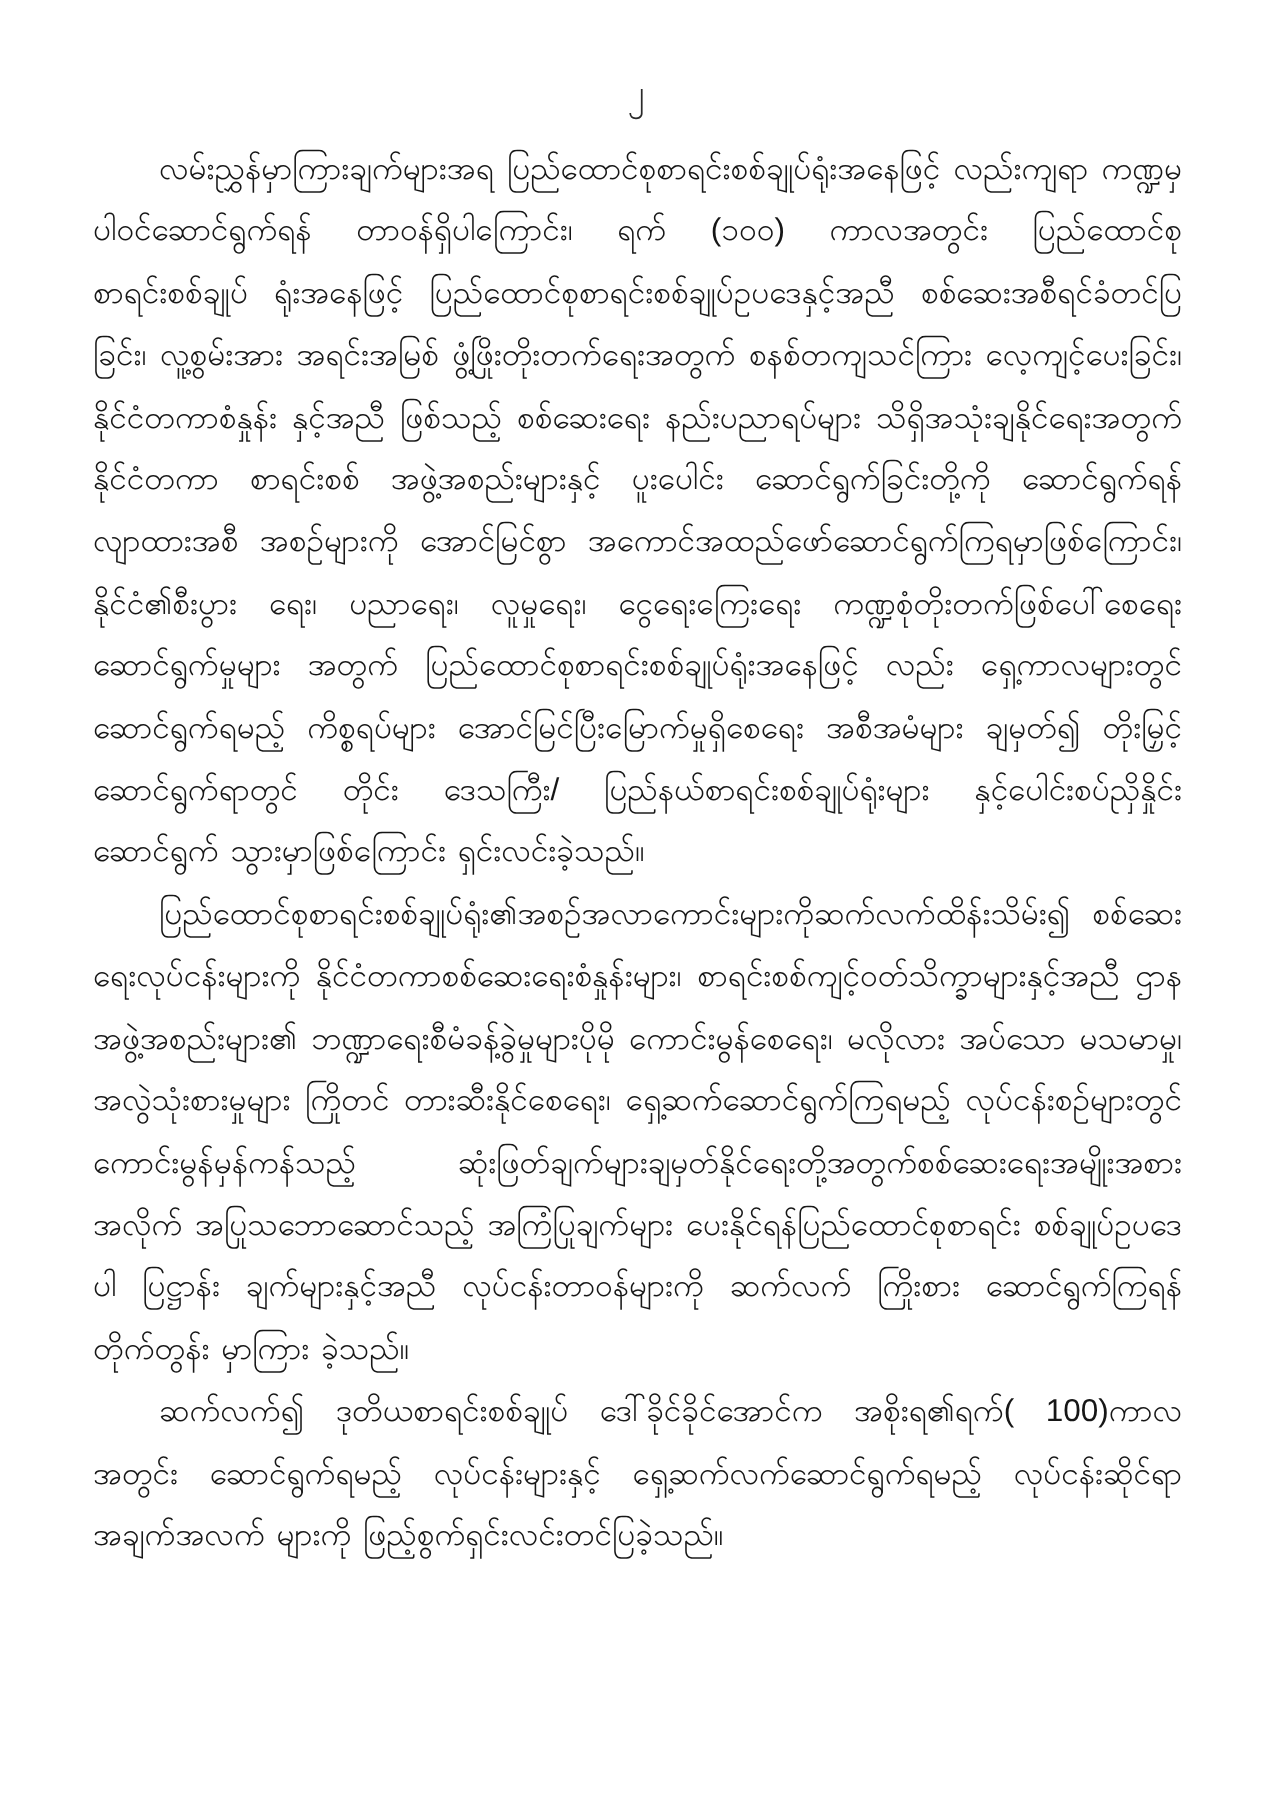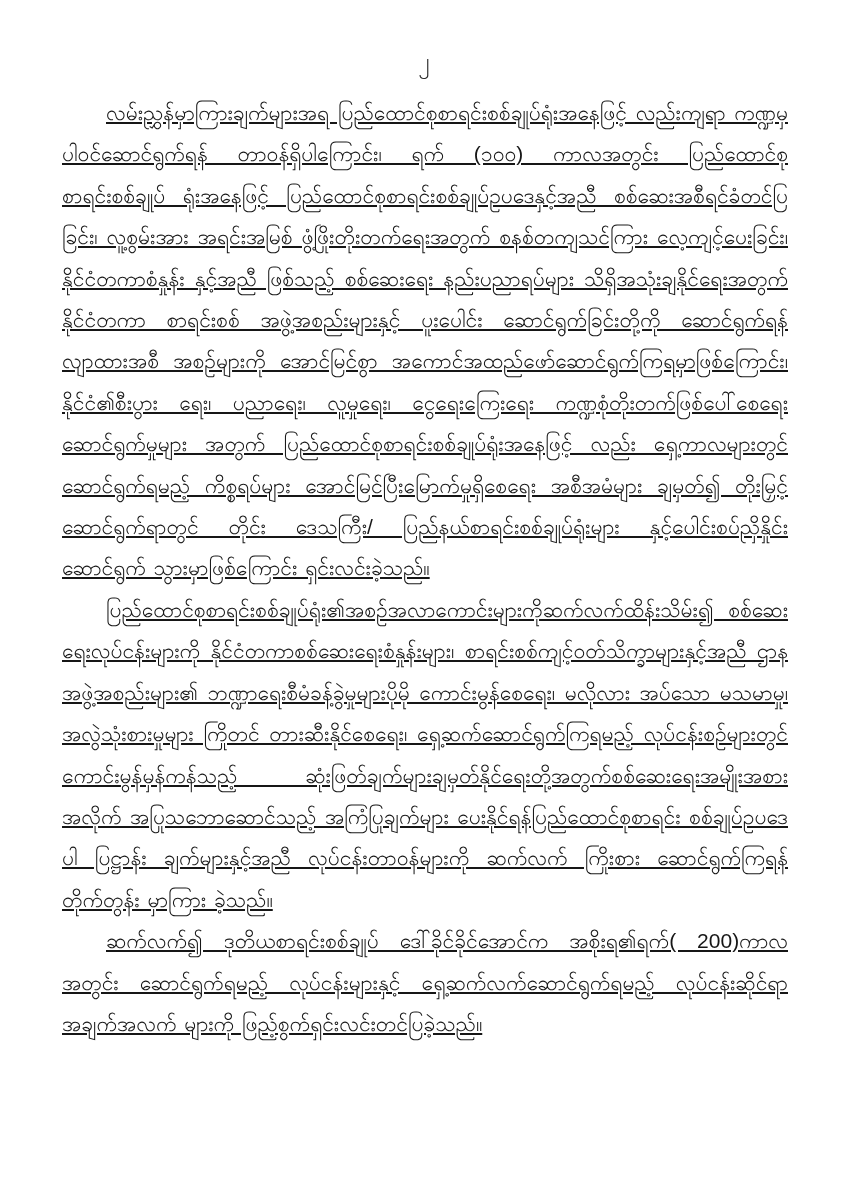--- a/index.html
+++ b/index.html
@@ -24,21 +24,20 @@
     text-align: center;
     font-size: 23px;
     color: #2a2a2a;
     letter-spacing: 1px;
   }
   .content {
     position: absolute;
     top: 92px;
     left: 62px;
     width: 726px;
-    text-decoration: underline;
   }
   .para {
     font-size: 21px;
     line-height: 41.4px;
     text-align: justify;
     text-indent: 44px;
     color: #161616;
     word-spacing: 2px;
     -webkit-font-smoothing: antialiased;
   }
@@ -46,15 +45,15 @@
 </style>
 </head>
 <body>
 
 <div class="page">
   <div class="page-number">၂</div>
 
   <div class="content">
     <p class="para">လမ်းညွှန်မှာကြားချက်များအရ ပြည်ထောင်စုစာရင်းစစ်ချုပ်ရုံးအနေဖြင့် လည်းကျရာ ကဏ္ဍမှ ပါဝင်ဆောင်ရွက်ရန် တာဝန်ရှိပါကြောင်း၊ ရက် (၁၀၀) ကာလအတွင်း ပြည်ထောင်စု စာရင်းစစ်ချုပ် ရုံးအနေဖြင့် ပြည်ထောင်စုစာရင်းစစ်ချုပ်ဥပဒေနှင့်အညီ စစ်ဆေးအစီရင်ခံတင်ပြခြင်း၊ လူ့စွမ်းအား အရင်းအမြစ် ဖွံ့ဖြိုးတိုးတက်ရေးအတွက် စနစ်တကျသင်ကြား လေ့ကျင့်ပေးခြင်း၊ နိုင်ငံတကာစံနှုန်း နှင့်အညီ ဖြစ်သည့် စစ်ဆေးရေး နည်းပညာရပ်များ သိရှိအသုံးချနိုင်ရေးအတွက် နိုင်ငံတကာ စာရင်းစစ် အဖွဲ့အစည်းများနှင့် ပူးပေါင်း ဆောင်ရွက်ခြင်းတို့ကို ဆောင်ရွက်ရန် လျာထားအစီ အစဉ်များကို အောင်မြင်စွာ အကောင်အထည်ဖော်ဆောင်ရွက်ကြရမှာဖြစ်ကြောင်း၊ နိုင်ငံ၏စီးပွား ရေး၊ ပညာရေး၊ လူမှုရေး၊ ငွေရေးကြေးရေး ကဏ္ဍစုံတိုးတက်ဖြစ်ပေါ်စေရေး ဆောင်ရွက်မှုများ အတွက် ပြည်ထောင်စုစာရင်းစစ်ချုပ်ရုံးအနေဖြင့် လည်း ရှေ့ကာလများတွင် ဆောင်ရွက်ရမည့် ကိစ္စရပ်များ အောင်မြင်ပြီးမြောက်မှုရှိစေရေး အစီအမံများ ချမှတ်၍ တိုးမြှင့် ဆောင်ရွက်ရာတွင် တိုင်း ဒေသကြီး/ ပြည်နယ်စာရင်းစစ်ချုပ်ရုံးများ နှင့်ပေါင်းစပ်ညှိနှိုင်း ဆောင်ရွက် သွားမှာဖြစ်ကြောင်း ရှင်းလင်းခဲ့သည်။</p>
     <p class="para">ပြည်ထောင်စုစာရင်းစစ်ချုပ်ရုံး၏အစဉ်အလာကောင်းများကိုဆက်လက်ထိန်းသိမ်း၍ စစ်ဆေး ရေးလုပ်ငန်းများကို နိုင်ငံတကာစစ်ဆေးရေးစံနှုန်းများ၊ စာရင်းစစ်ကျင့်ဝတ်သိက္ခာများနှင့်အညီ ဌာန အဖွဲ့အစည်းများ၏ ဘဏ္ဍာရေးစီမံခန့်ခွဲမှုများပိုမို ကောင်းမွန်စေရေး၊ မလိုလား အပ်သော မသမာမှု၊ အလွဲသုံးစားမှုများ ကြိုတင် တားဆီးနိုင်စေရေး၊ ရှေ့ဆက်ဆောင်ရွက်ကြရမည့် လုပ်ငန်းစဉ်များတွင် ကောင်းမွန်မှန်ကန်သည့် ဆုံးဖြတ်ချက်များချမှတ်နိုင်ရေးတို့အတွက်စစ်ဆေးရေးအမျိုးအစား အလိုက် အပြုသဘောဆောင်သည့် အကြံပြုချက်များ ပေးနိုင်ရန်ပြည်ထောင်စုစာရင်း စစ်ချုပ်ဥပဒေပါ ပြဋ္ဌာန်း ချက်များနှင့်အညီ လုပ်ငန်းတာဝန်များကို ဆက်လက် ကြိုးစား ဆောင်ရွက်ကြရန် တိုက်တွန်း မှာကြား ခဲ့သည်။</p>
-    <p class="para">ဆက်လက်၍ ဒုတိယစာရင်းစစ်ချုပ် ဒေါ်ခိုင်ခိုင်အောင်က အစိုးရ၏ရက်( 200)ကာလအတွင်း ဆောင်ရွက်ရမည့် လုပ်ငန်းများနှင့် ရှေ့ဆက်လက်ဆောင်ရွက်ရမည့် လုပ်ငန်းဆိုင်ရာ အချက်အလက် များကို ဖြည့်စွက်ရှင်းလင်းတင်ပြခဲ့သည်။</p>
+    <p class="para">ဆက်လက်၍ ဒုတိယစာရင်းစစ်ချုပ် ဒေါ်ခိုင်ခိုင်အောင်က အစိုးရ၏ရက်( 100)ကာလအတွင်း ဆောင်ရွက်ရမည့် လုပ်ငန်းများနှင့် ရှေ့ဆက်လက်ဆောင်ရွက်ရမည့် လုပ်ငန်းဆိုင်ရာ အချက်အလက် များကို ဖြည့်စွက်ရှင်းလင်းတင်ပြခဲ့သည်။</p>
   </div>
 </div>
 
 </body></html>

